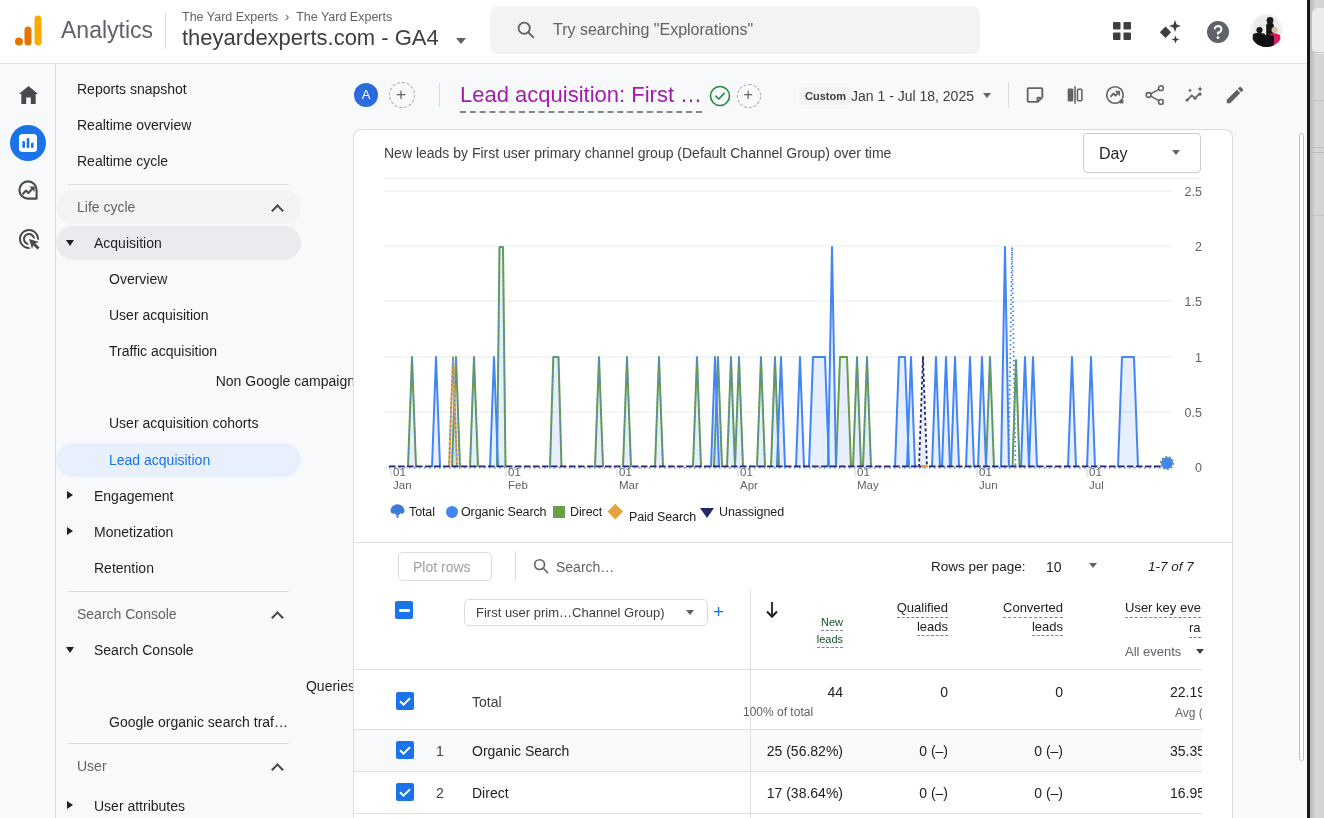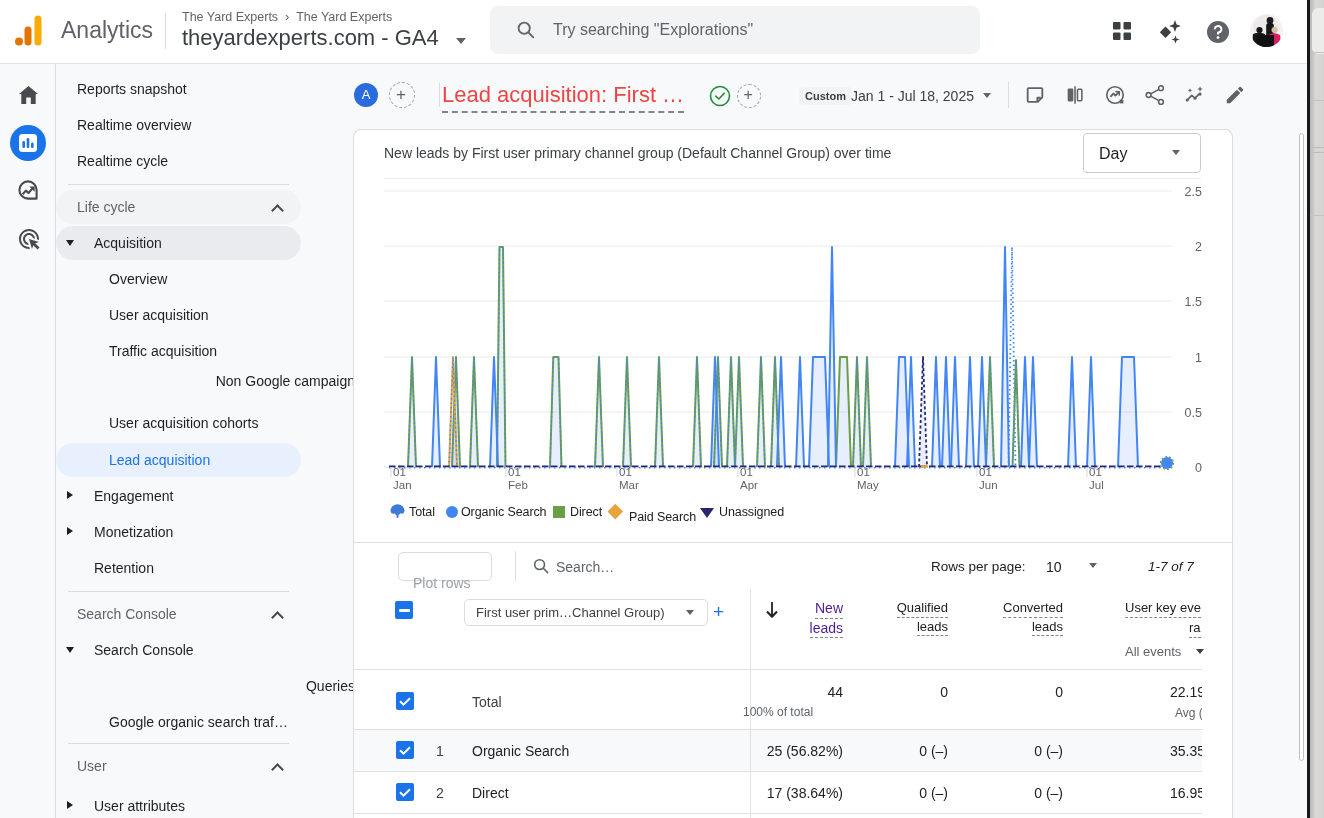--- a/index.html
+++ b/index.html
@@ -127,21 +127,21 @@
 <div class="abs" style="left:68px;top:743px;width:221px;height:1px;background:#dadce0;"></div>
 <div class="navitem" style="left:77px;top:749px;color:#5f6368;">User</div>
 <div class="chev" style="left:273px;top:765px;"></div>
 <div class="tri-r" style="left:67px;top:801px;"></div>
 <div class="navitem" style="left:94px;top:789px;">User attributes</div>
 
 <div class="abs" style="left:354px;top:83px;width:24px;height:24px;border-radius:50%;background:#2a6bdd;color:#fff;font-size:13px;text-align:center;line-height:24px;">A</div>
 <div class="abs" style="left:389px;top:82px;width:26px;height:26px;border-radius:50%;border:1.5px dashed #9aa0a6;"></div>
 <div class="abs" style="left:396px;top:85px;font-size:17px;color:#5f6368;">+</div>
 <div class="abs" style="left:439px;top:83px;width:1px;height:24px;background:#dadce0;"></div>
-<div class="abs" style="left:442px;top:82px;font-size:22px;color:#ef4444;border-bottom:2px dashed #80868b;padding-bottom:3px;">Lead acquisition: First …</div>
+<div class="abs" style="left:460px;top:82px;font-size:22px;color:#a21caf;border-bottom:2px dashed #80868b;padding-bottom:3px;">Lead acquisition: First …</div>
 <svg class="abs" style="left:709px;top:85px;" width="22" height="22" viewBox="0 0 22 22">
   <circle cx="11" cy="11" r="9.5" fill="none" stroke="#1e8e3e" stroke-width="1.6"></circle>
   <path d="M6.8 11.2 L9.8 14 L15.2 8.4" fill="none" stroke="#1e8e3e" stroke-width="1.6" stroke-linecap="round" stroke-linejoin="round"></path>
 </svg>
 <div class="abs" style="left:737px;top:84px;width:24px;height:24px;border-radius:50%;border:1.5px dashed #9aa0a6;"></div>
 <div class="abs" style="left:743.5px;top:86px;font-size:16px;color:#5f6368;">+</div>
 <div class="abs" style="left:799px;top:87px;height:18px;background:#f1f3f4;border-radius:4px;font-size:11px;font-weight:bold;color:#3c4043;line-height:18px;padding:0 6px;">Custom</div>
 <div class="abs" style="left:851px;top:88px;font-size:14px;color:#3c4043;">Jan 1 - Jul 18, 2025</div>
 <div class="caret-sm" style="left:983px;top:93px;"></div>
 <div class="abs" style="left:1008px;top:82px;width:1px;height:26px;background:#dadce0;"></div>
@@ -339,21 +339,21 @@
 <div class="abs" style="left:461px;top:505px;font-size:12.5px;letter-spacing:-0.1px;color:#202124;">Organic Search</div>
 <div class="abs" style="left:553px;top:506px;width:12px;height:12px;background:#6b9e47;"></div>
 <div class="abs" style="left:570px;top:505px;font-size:12.5px;letter-spacing:-0.1px;color:#202124;">Direct</div>
 <div class="abs" style="left:610px;top:506px;width:10.5px;height:10.5px;background:#e8a33d;transform:rotate(45deg);"></div>
 <div class="abs" style="left:629px;top:510px;font-size:12.5px;letter-spacing:-0.1px;color:#202124;">Paid Search</div>
 <div class="abs" style="left:700px;top:508px;width:0;height:0;border-left:7px solid transparent;border-right:7px solid transparent;border-top:10px solid #28276d;"></div>
 <div class="abs" style="left:719px;top:505px;font-size:12.5px;letter-spacing:-0.1px;color:#202124;">Unassigned</div>
 
 <div class="abs" style="left:354px;top:542px;width:879px;height:1px;background:#e0e0e0;"></div>
 <div class="abs" style="left:398px;top:552px;width:94px;height:29px;border:1px solid #dadce0;border-radius:5px;background:#fff;"></div>
-<div class="abs" style="left:413px;top:559px;font-size:14px;color:#9aa0a6;margin-top:16px;">Plot rows</div>
+<div class="abs" style="left:413px;top:559px;font-size:14px;color:#9aa0a6;">Plot rows</div>
 <div class="abs" style="left:515px;top:551px;width:1px;height:30px;background:#dadce0;"></div>
 <svg class="abs" style="left:533px;top:558px;" width="16" height="16" viewBox="0 0 16 16">
     <circle cx="6.6" cy="6.6" r="4.9" fill="none" stroke="#5f6368" stroke-width="1.6"></circle>
     <line x1="10.3" y1="10.3" x2="14.6" y2="14.6" stroke="#5f6368" stroke-width="1.6" stroke-linecap="round"></line>
   </svg>
 <div class="abs" style="left:556px;top:559px;font-size:14px;color:#5f6368;">Search…</div>
 <div class="abs" style="left:931px;top:559px;font-size:13.5px;color:#202124;">Rows per page:</div>
 <div class="abs" style="left:1046px;top:559px;font-size:14px;color:#202124;">10</div>
 <div class="caret-sm" style="left:1089px;top:563px;"></div>
 <div class="abs" style="left:1148px;top:559px;font-size:13.5px;color:#202124;font-style:italic;">1-7 of 7</div>
@@ -362,21 +362,21 @@
 <div class="abs" style="left:398.5px;top:608.5px;width:11px;height:3px;background:#fff;border-radius:1px;"></div>
 <div class="abs" style="left:464px;top:599px;width:244px;height:27px;border:1px solid #dadce0;border-radius:5px;background:#fff;"></div>
 <div class="abs" style="left:476px;top:605px;font-size:13px;color:#3c4043;">First user prim…Channel Group)</div>
 <div class="caret-sm" style="left:686px;top:610px;"></div>
 <div class="abs" style="left:713px;top:601px;font-size:19px;color:#1a73e8;font-weight:500;">+</div>
 <div class="abs" style="left:750px;top:590px;width:1px;height:228px;background:#e0e0e0;"></div>
 <svg class="abs" style="left:765px;top:601px;" width="14" height="18" viewBox="0 0 14 18">
   <line x1="7" y1="1" x2="7" y2="15" stroke="#202124" stroke-width="1.8"></line>
   <path d="M2 10.5 L7 15.8 L12 10.5" fill="none" stroke="#202124" stroke-width="2" stroke-linejoin="round"></path>
 </svg>
-<div class="abs" style="left:743px;top:601px;width:100px;font-size:14px;color:#4c1d95;text-align:right;line-height:1.0;"><span class="dashline" style="padding-bottom:2px;">New</span><br><span class="dashline" style="padding-bottom:2px;display:inline-block;margin-top:6px;">leads</span></div>
+<div class="abs" style="left:743px;top:617px;width:100px;font-size:11px;color:#14532d;text-align:right;line-height:1.0;"><span class="dashline" style="padding-bottom:2px;">New</span><br><span class="dashline" style="padding-bottom:2px;display:inline-block;margin-top:6px;">leads</span></div>
 <div class="abs" style="left:848px;top:601px;width:100px;font-size:13px;color:#202124;text-align:right;line-height:1.0;"><span class="dashline" style="padding-bottom:2px;">Qualified</span><br><span class="dashline" style="padding-bottom:2px;display:inline-block;margin-top:6px;">leads</span></div>
 <div class="abs" style="left:963px;top:601px;width:100px;font-size:13px;color:#202124;text-align:right;line-height:1.0;"><span class="dashline" style="padding-bottom:2px;">Converted</span><br><span class="dashline" style="padding-bottom:2px;display:inline-block;margin-top:6px;">leads</span></div>
 <div class="abs" style="left:1125px;top:601px;font-size:13px;color:#202124;line-height:1.0;"><span class="dashline" style="padding-bottom:2px;">User key eve</span></div>
 <div class="abs" style="left:1189px;top:621px;font-size:13px;color:#202124;line-height:1.0;"><span class="dashline" style="padding-bottom:2px;">ra</span></div>
 <div class="abs" style="left:1125px;top:644px;font-size:13px;color:#5f6368;">All events</div>
 <div class="caret-sm" style="left:1196px;top:649px;border-top-color:#3c4043;"></div>
 
 <div class="abs" style="left:354px;top:669px;width:848px;height:149px;overflow:hidden;">
   <div class="abs" style="left:0;top:0;width:900px;height:1px;background:#e0e0e0;"></div>
   <div class="abs" style="left:0;top:60px;width:900px;height:42px;background:#f8f9fa;"></div>

